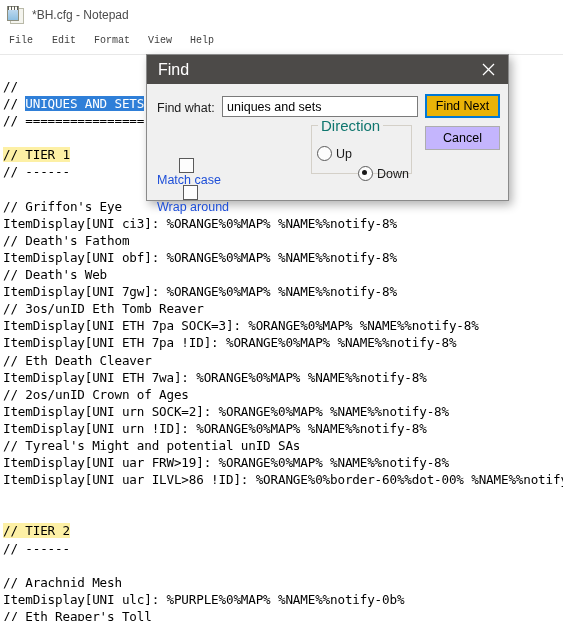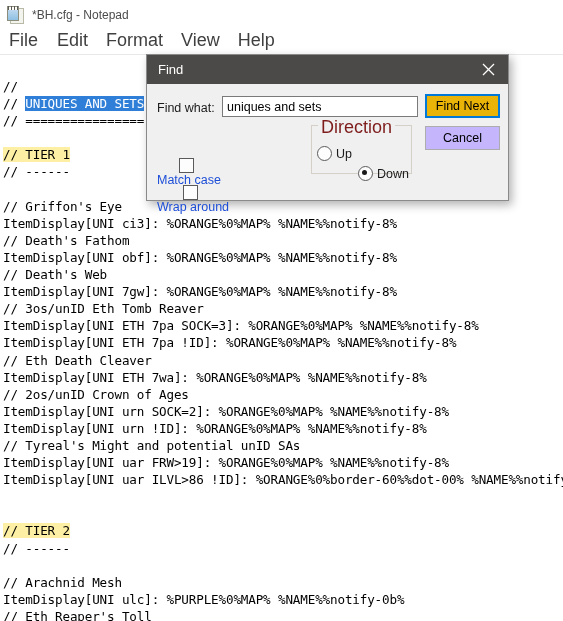--- a/index.html
+++ b/index.html
@@ -75,25 +75,26 @@
     position: absolute;
     left: 0; top: 29px;
     width: 563px; height: 24px;
     background: #ffffff;
     display: flex;
     align-items: center;
     padding-left: 9px;
     box-sizing: border-box;
   }
   #menu-bar .menu-item {
-    font-size: 18px;
+    font-size: 10px;
     color: #3f3f3f;
     padding: 2px 9px 3px 9px;
     white-space: nowrap;
     cursor: default;
+    font-family: Liberation Mono, monospace;
   }
   #menu-bar .menu-item:first-child { padding-left: 0; padding-right: 10px; }
 
   #menu-sep {
     position: absolute;
     left: 0; top: 54px;
     width: 563px; height: 1px;
     background: #e8e8e8;
   }
 
@@ -134,21 +135,21 @@
   #find-titlebar {
     position: absolute;
     left: 0; top: 0;
     width: 100%; height: 29px;
     background: #4c4a48;
     display: flex;
     align-items: center;
   }
   #find-title-text {
     color: #ffffff;
-    font-size: 13px;
+    font-size: 16px;
     margin-left: 11px;
   }
   #find-close {
     position: absolute;
     right: 0; top: 0;
     width: 40px; height: 29px;
     display: flex;
     align-items: center;
     justify-content: center;
     cursor: default;
@@ -217,22 +218,22 @@
     position: absolute;
     left: 164px; top: 41px;
     width: 101px; height: 49px;
     border: 1px solid #d4d0c8;
     box-sizing: border-box;
   }
   #direction-legend {
     position: absolute;
     left: 171px; top: 33px;
     background: #f0f0f0;
-    font-size: 18px;
-    color: #7f1d1d;
+    font-size: 15px;
+    color: #0f766e;
     padding: 0 3px;
     white-space: nowrap;
   }
   .radio-row {
     position: absolute;
     display: flex;
     align-items: center;
     font-size: 12.5px;
     color: #1a1a1a;
     cursor: default;

